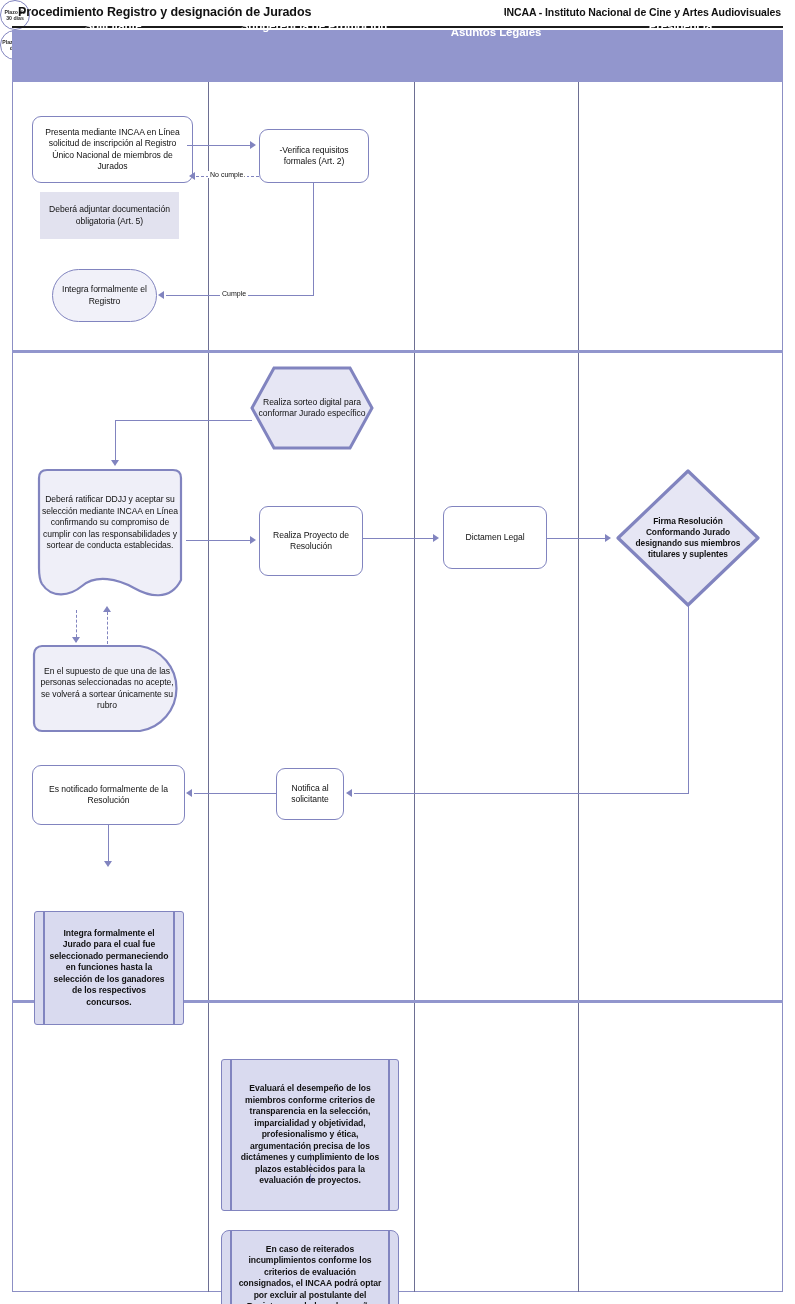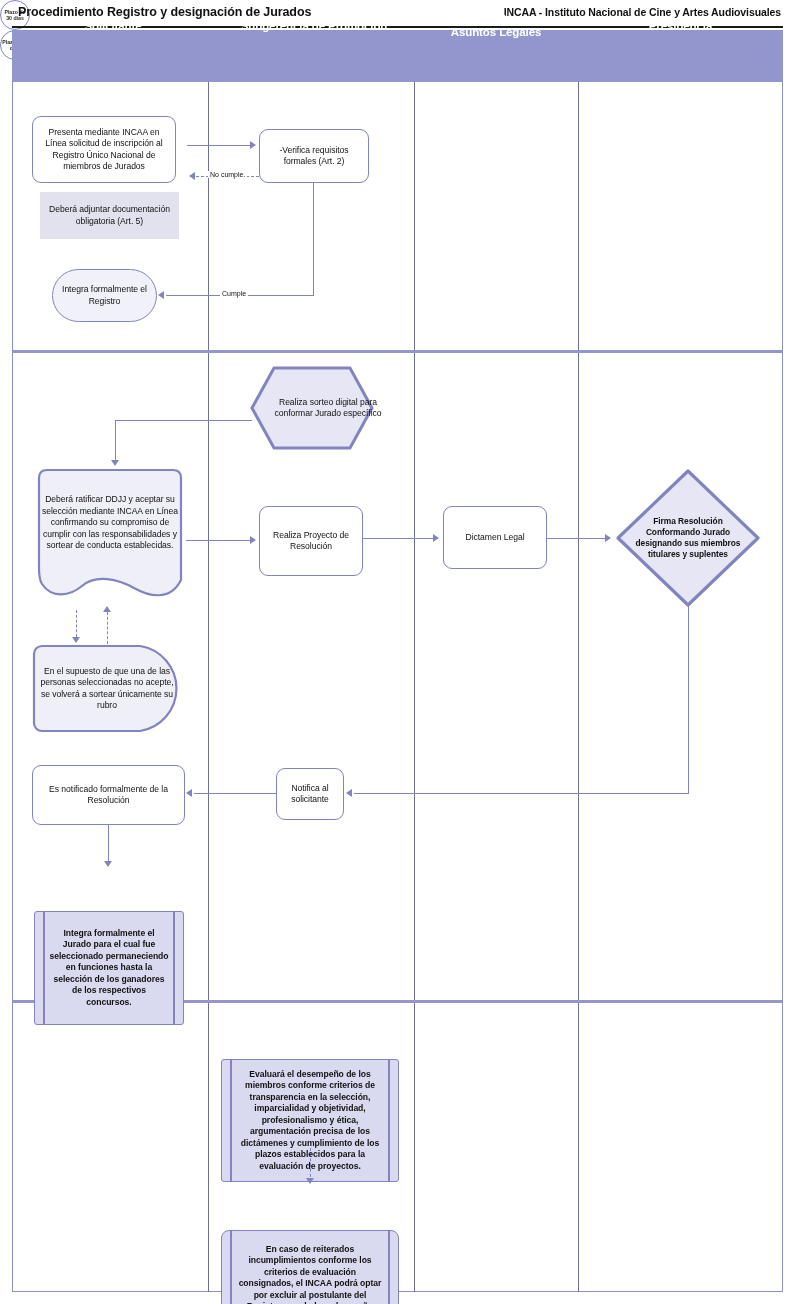--- a/index.html
+++ b/index.html
@@ -111,21 +111,21 @@
       <span>Presidencia</span>
     </div>
 
   <div class="vdiv" style="left:208px;top:82px;height:1210px;"></div>
   <div class="vdiv" style="left:414px;top:82px;height:1210px;"></div>
   <div class="vdiv" style="left:578px;top:82px;height:1210px;"></div>
 
   <div class="bandline" style="top:350px;"></div>
   <div class="bandline" style="top:1000px;"></div>
 
-  <div class="node r-rect" style="left:32px;top:116px;width:144px;height:67px;">
+  <div class="node r-rect" style="left:32px;top:116px;width:161px;height:67px;">
     <span class="txt">Presenta mediante INCAA en Línea solicitud de inscripción al Registro Único Nacional de miembros de Jurados</span>
   </div>
 
   <div class="node flat" style="left:40px;top:192px;width:139px;height:47px;">
     <span class="txt">Deberá adjuntar documentación obligatoria (Art. 5)</span>
   </div>
 
   <div class="node r-rect" style="left:259px;top:129px;width:110px;height:54px;">
     <span class="txt">-Verifica requisitos formales (Art. 2)</span>
   </div>
@@ -147,21 +147,21 @@
 
   <div class="cline v" style="left:313px;top:183px;height:113px;"></div>
   <div class="cline h" style="left:166px;top:295px;width:148px;"></div>
   <div class="arrow left" style="left:158px;top:291px;"></div>
   <div class="elabel" style="left:220px;top:290px;">Cumple</div>
 
   <div class="hexa" style="left:250px;top:366px;width:124px;height:84px;">
     <svg width="124" height="84" viewBox="0 0 124 84">
       <polygon points="24,2 100,2 122,42 100,82 24,82 2,42" fill="#e6e6f4" stroke="#8184bf" stroke-width="3"></polygon>
     </svg>
-    <div class="node" style="left:16px;top:0;width:124px;height:84px;">
+    <div class="node" style="left:0;top:0;width:124px;height:84px;">
       <span class="txt">Realiza sorteo digital para conformar Jurado específico</span>
     </div>
   </div>
 
   <div class="doc" style="left:30px;top:468px;width:160px;height:138px;">
     <svg width="160" height="138" viewBox="0 0 160 138">
       <path d="M9,10 Q9,2 17,2 L143,2 Q151,2 151,10 L151,112
                C140,134 118,128 104,120
                C88,111 66,106 52,118
                C40,128 22,131 12,116
@@ -238,21 +238,21 @@
   <div class="cline v" style="left:688px;top:606px;height:188px;"></div>
   <div class="cline h" style="left:354px;top:793px;width:335px;"></div>
   <div class="arrow left" style="left:346px;top:789px;"></div>
 
   <div class="cline h" style="left:194px;top:793px;width:83px;"></div>
   <div class="arrow left" style="left:186px;top:789px;"></div>
 
   <div class="cline v" style="left:108px;top:825px;height:38px;"></div>
   <div class="arrow down" style="left:104px;top:861px;"></div>
 
-  <div class="node pproc" style="left:221px;top:1019px;width:178px;height:123px;border-radius:3px;">
+  <div class="node pproc" style="left:221px;top:1019px;width:178px;height:152px;border-radius:3px;">
     <span class="bar l"></span>
     <span class="bar r"></span>
     <span class="txt" style="font-weight:bold;padding:0 16px;">Evaluará el desempeño de los miembros conforme criterios de transparencia en la selección, imparcialidad y objetividad, profesionalismo y ética, argumentación precisa de los dictámenes y cumplimiento de los plazos establecidos para la evaluación de proyectos.</span>
   </div>
 
   <div class="node pproc" style="left:221px;top:1190px;width:178px;height:96px;border-radius:8px;">
     <span class="bar l"></span>
     <span class="bar r"></span>
     <span class="txt" style="font-weight:bold;padding:0 16px;">En caso de reiterados incumplimientos conforme los criterios de evaluación consignados, el INCAA podrá optar por excluir al postulante del Registro por el plazo de un año</span>
   </div>

